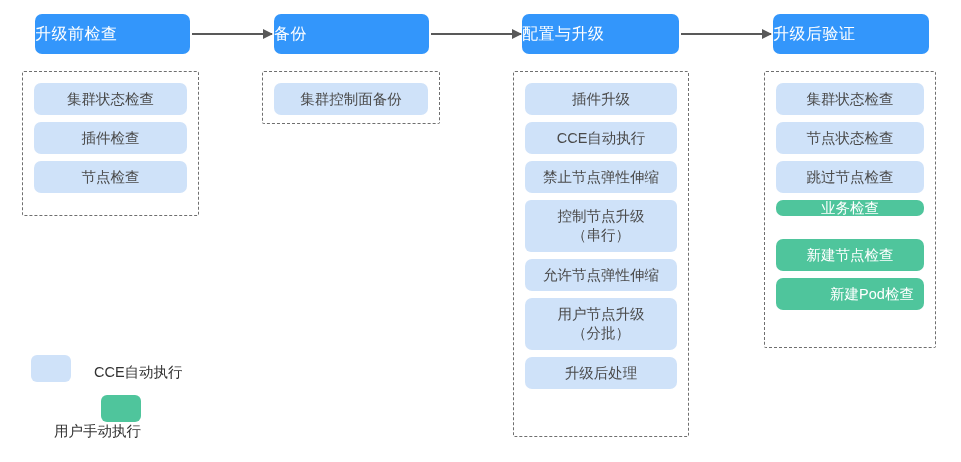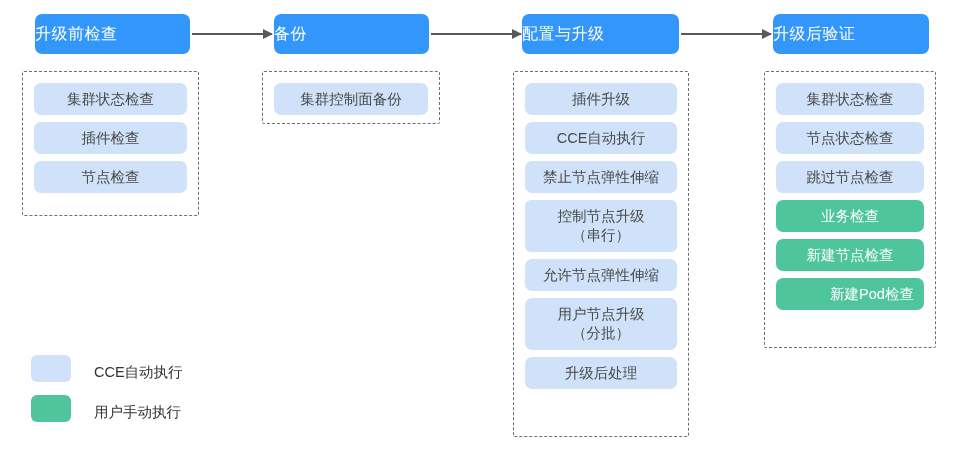--- a/index.html
+++ b/index.html
@@ -142,28 +142,28 @@
   </div>
 
   <div class="arrow" style="left:681px; top:33px; width:90px;"></div>
 
   <div class="stage-header" style="left:773px; top:14px; width:156px;">升级后验证</div>
 
   <div class="group-box" style="left:764px; top:71px; width:172px; height:277px;">
     <div class="task auto" style="top:11px; height:32px;">集群状态检查</div>
     <div class="task auto" style="top:50px; height:32px;">节点状态检查</div>
     <div class="task auto" style="top:89px; height:32px;">跳过节点检查</div>
-    <div class="task manual" style="top:128px; height:32px;">业务检查</div>
+    <div class="task manual" style="top:128px; height:16px;">业务检查</div>
     <div class="task manual" style="top:167px; height:32px;">新建节点检查</div>
     <div class="task manual" style="top:206px; height:32px;padding-left:44px;">新建Pod检查</div>
   </div>
 
   <div class="legend-row" style="left:31px; top:355px;">
     <div class="legend-swatch auto"></div>
     <div class="legend-label">CCE自动执行</div>
   </div>
 
-  <div class="legend-row" style="left:31px; top:395px;">
+  <div class="legend-row" style="left:31px; top:395px;flex-direction:column;">
     <div class="legend-swatch manual"></div>
     <div class="legend-label">用户手动执行</div>
   </div>
 
 </div>
 
 </body></html>

